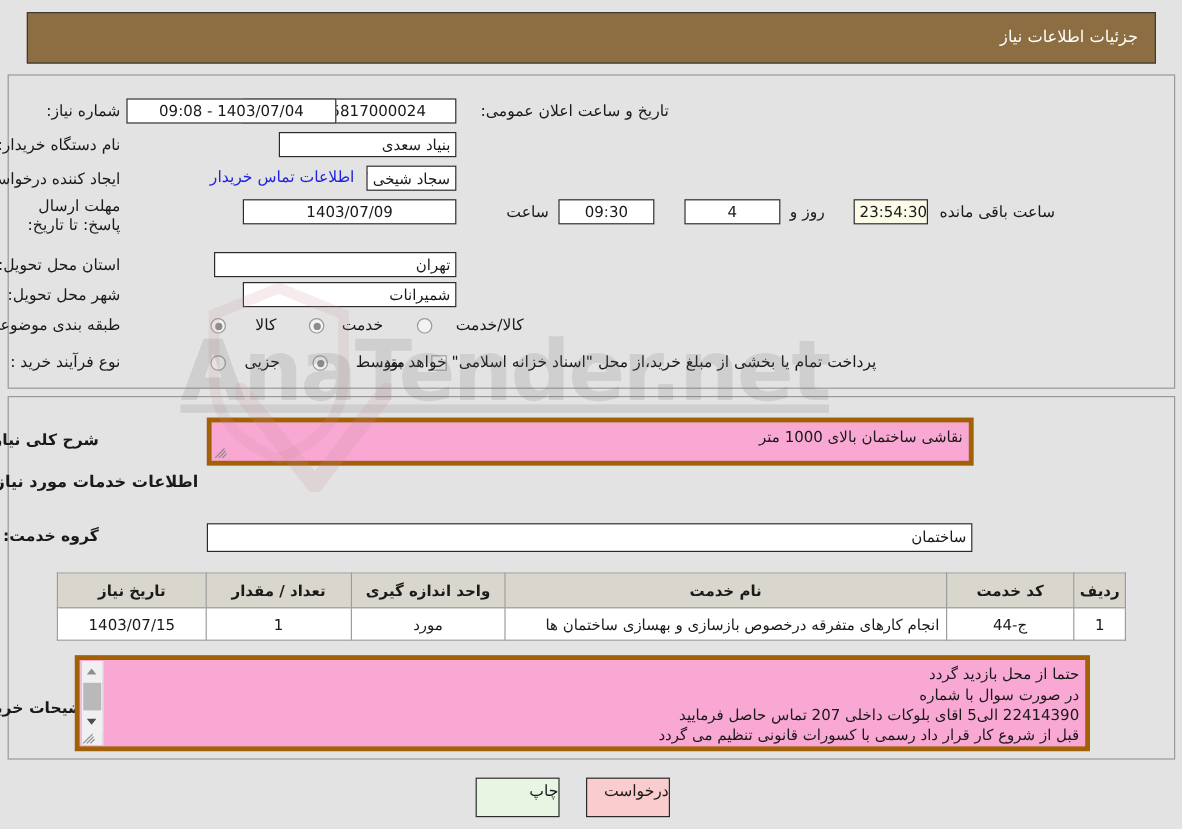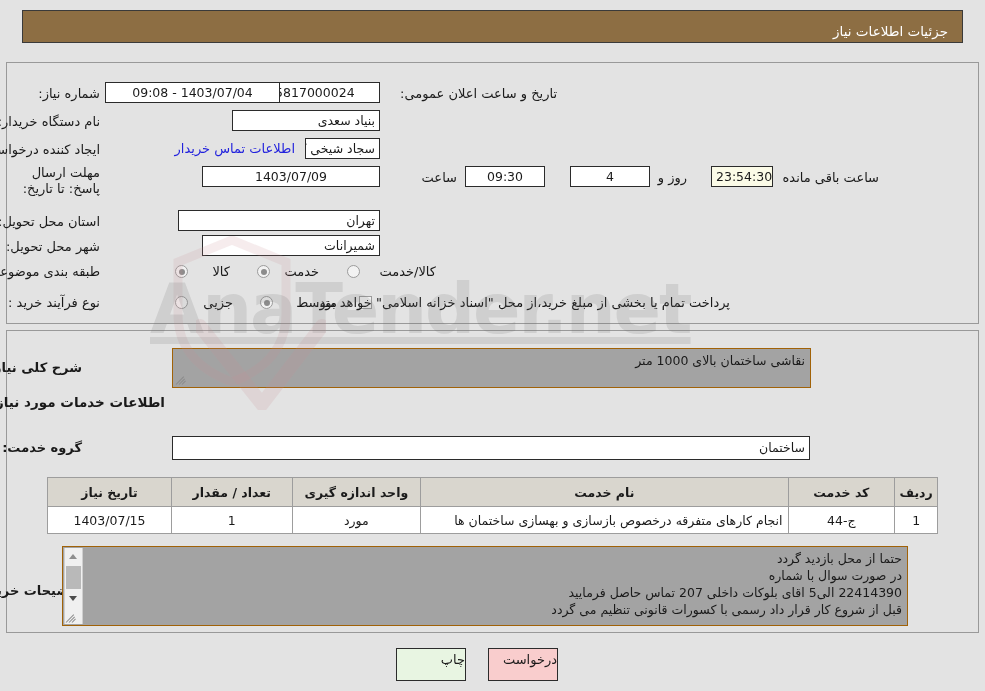--- a/index.html
+++ b/index.html
@@ -55,21 +55,21 @@
     height: 92px;
     opacity: 0.17;
   }
 
   
   .titlebar {
     position: absolute;
     left: 22px;
     top: 10px;
     width: 941px;
-    height: 33px;
+    height: 43px;
     background: #8d6e43;
     border: 1px solid #3a3a3a;
     box-sizing: border-box;
   }
   .titlebar-text {
     position: absolute;
     right: 14px;
     top: 12px;
     color: #ffffff;
     font-size: 13.5px;
@@ -156,22 +156,22 @@
     width: 13px;
     height: 13px;
     border: 1px solid #9b9b9b;
     background: #f2f2f2;
     box-sizing: border-box;
   }
 
   
   .ta-wrap {
     position: absolute;
-    background: #a3a3a3;
-    border: 1px solid #a16207;
+    background: #f9a8d4;
+    border: 4px solid #a16207;
     box-sizing: border-box;
   }
   .ta-body {
     position: absolute;
     inset: 0;
     padding: 3px 5px 0 5px;
     font-size: 12.5px;
     line-height: 17px;
     color: #1a1a1a;
     text-align: right;

